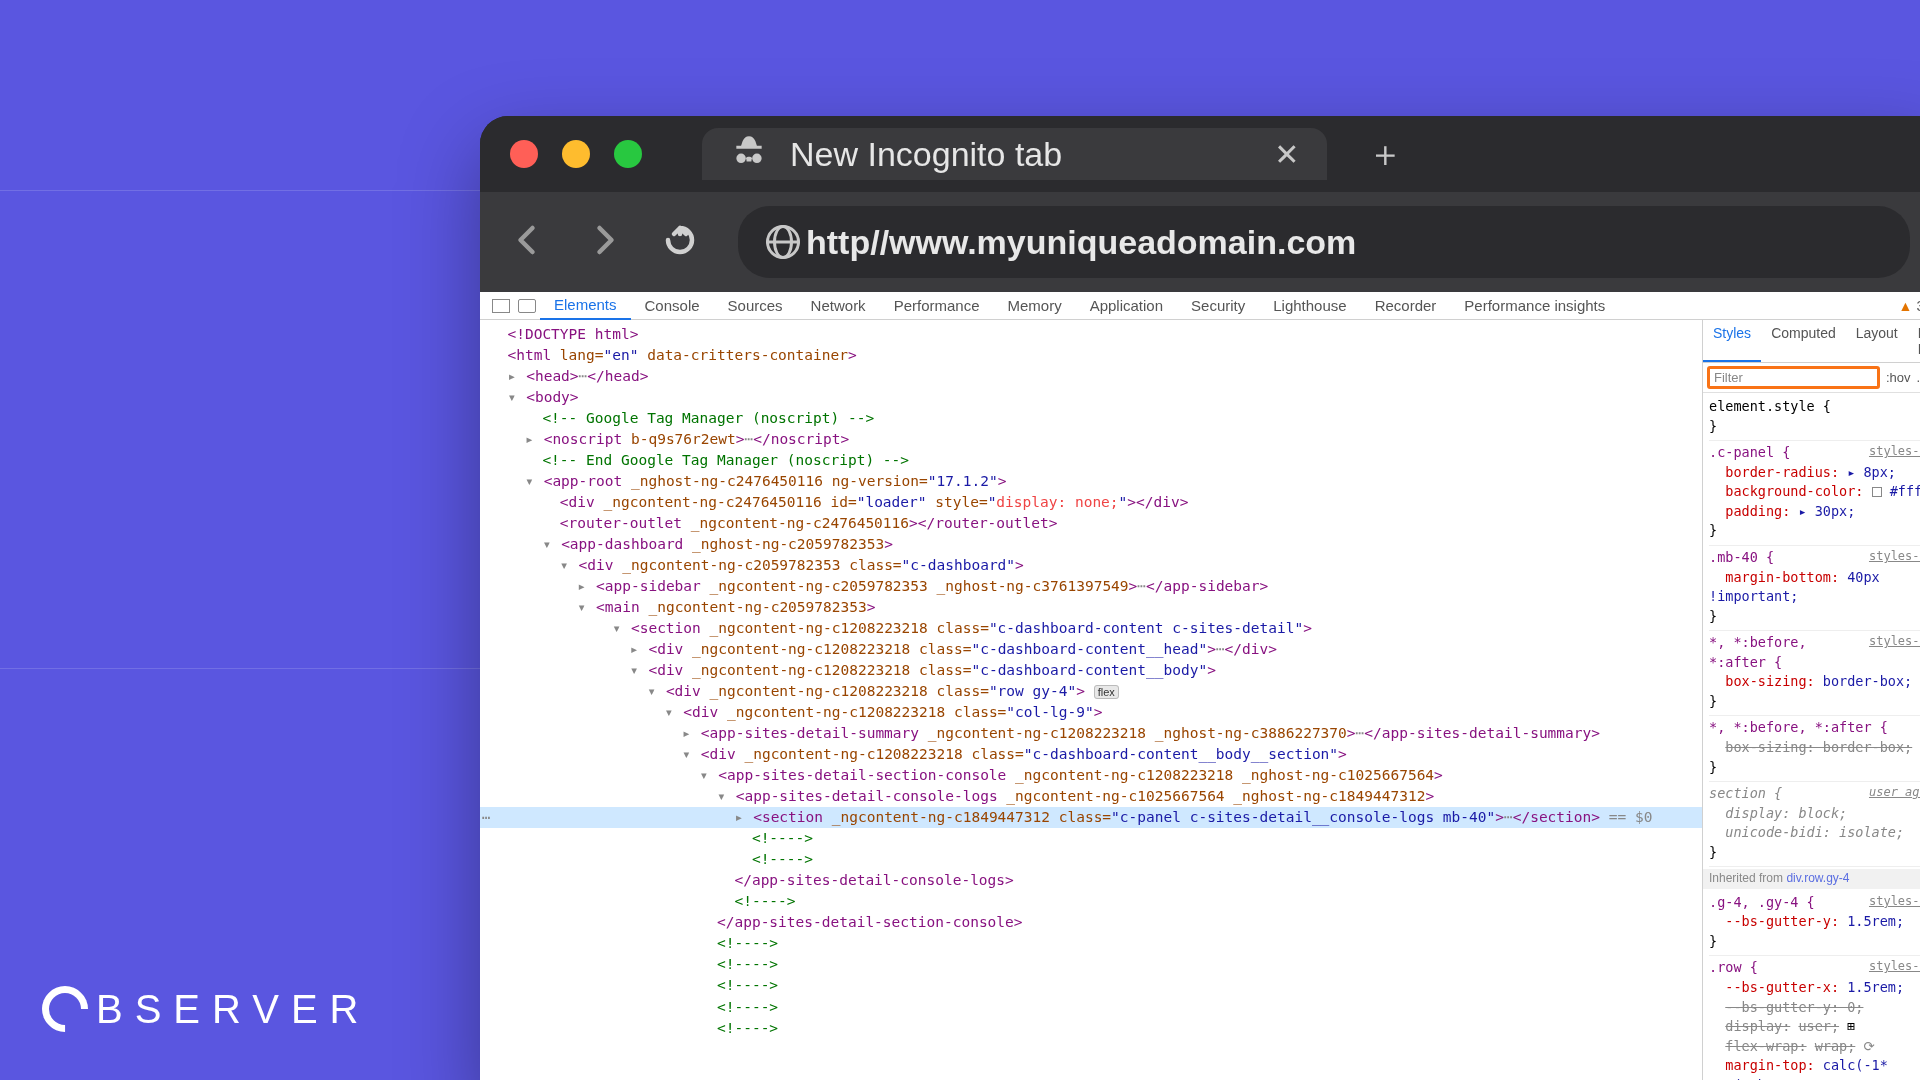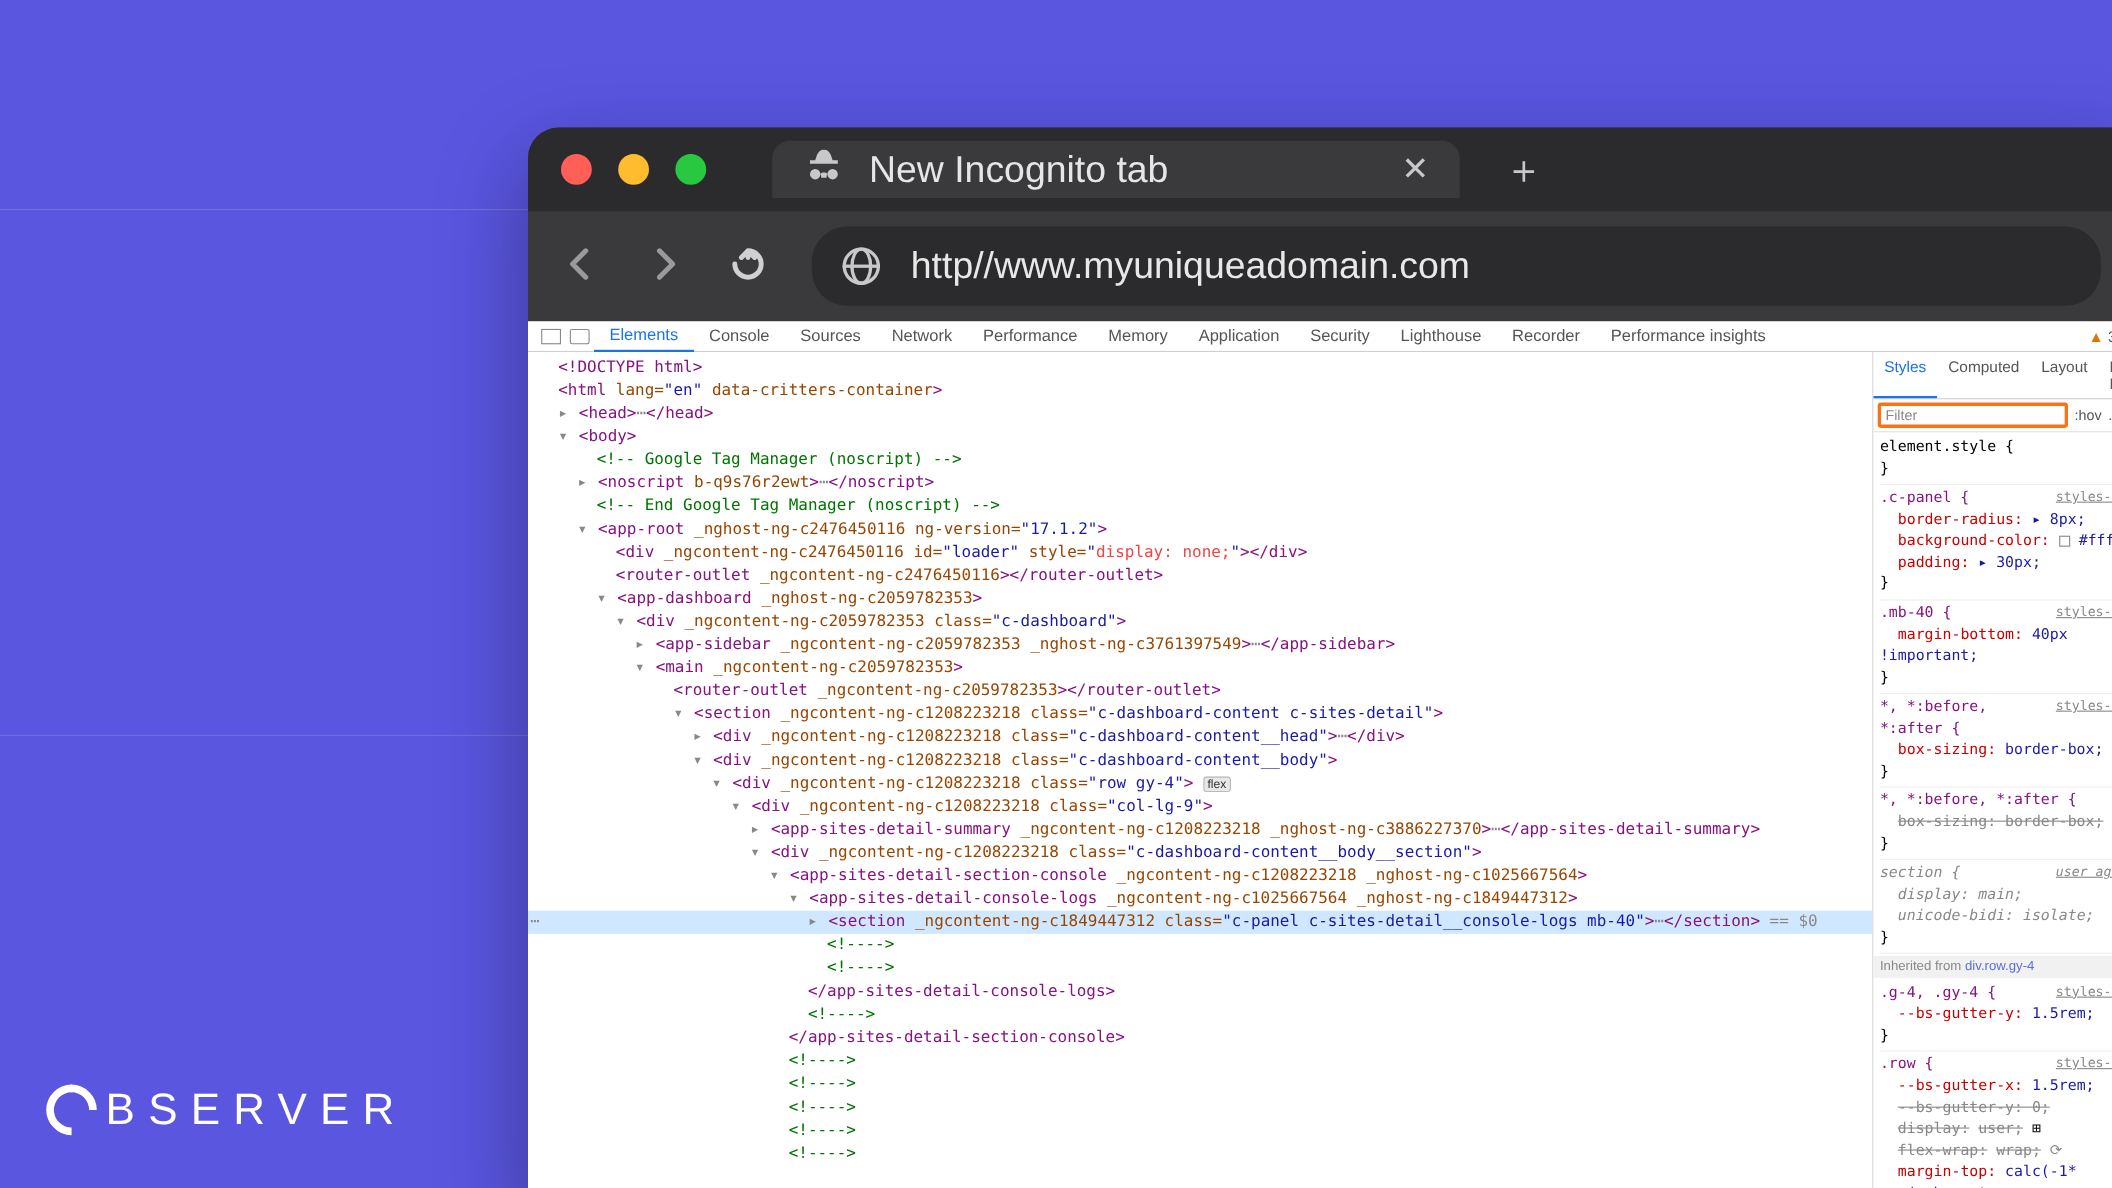--- a/index.html
+++ b/index.html
@@ -103,22 +103,23 @@
   .reload svg { stroke:#d0d0d0; }
 
   .omnibox {
     flex: 1;
     height: 72px;
     background: #2b2b2e;
     border-radius: 32px;
     display: flex;
     align-items: center;
     padding: 0 28px;
-    gap: 28px;
+    gap: 6px;
     color: #e8e8e8;
+    font-weight: bold;
   }
   .globe { width:34px; height:34px; border:3px solid #c8c8c8; border-radius:50%; position:relative; }
   .globe::before { content:""; position:absolute; left:50%; top:-3px; bottom:-3px; width:14px; border:3px solid #c8c8c8; border-radius:50%; transform:translateX(-50%); }
   .globe::after { content:""; position:absolute; top:50%; left:-3px; right:-3px; height:3px; background:#c8c8c8; transform:translateY(-50%); }
   .url-text { font-size: 34px; }
 
   .devtools {
     background: #fff;
     height: 820px;
     display: flex;
@@ -277,21 +278,20 @@
 <div class="ln">      <span class="cm">&lt;!-- Google Tag Manager (noscript) --&gt;</span></div>
 <div class="ln">    <span class="arrow">▸</span> <span class="tg">&lt;noscript </span><span class="at">b-q9s76r2ewt</span><span class="tg">&gt;</span><span class="s0">⋯</span><span class="tg">&lt;/noscript&gt;</span></div>
 <div class="ln">      <span class="cm">&lt;!-- End Google Tag Manager (noscript) --&gt;</span></div>
 <div class="ln">    <span class="arrow">▾</span> <span class="tg">&lt;app-root </span><span class="at">_nghost-ng-c2476450116 ng-version=</span><span class="av">"17.1.2"</span><span class="tg">&gt;</span></div>
 <div class="ln">        <span class="tg">&lt;div </span><span class="at">_ngcontent-ng-c2476450116 id=</span><span class="av">"loader"</span><span class="at"> style=</span><span class="av">"</span><span class="css">display: none;</span><span class="av">"</span><span class="tg">&gt;&lt;/div&gt;</span></div>
 <div class="ln">        <span class="tg">&lt;router-outlet </span><span class="at">_ngcontent-ng-c2476450116</span><span class="tg">&gt;&lt;/router-outlet&gt;</span></div>
 <div class="ln">      <span class="arrow">▾</span> <span class="tg">&lt;app-dashboard </span><span class="at">_nghost-ng-c2059782353</span><span class="tg">&gt;</span></div>
 <div class="ln">        <span class="arrow">▾</span> <span class="tg">&lt;div </span><span class="at">_ngcontent-ng-c2059782353 class=</span><span class="av">"c-dashboard"</span><span class="tg">&gt;</span></div>
 <div class="ln">          <span class="arrow">▸</span> <span class="tg">&lt;app-sidebar </span><span class="at">_ngcontent-ng-c2059782353 _nghost-ng-c3761397549</span><span class="tg">&gt;</span><span class="s0">⋯</span><span class="tg">&lt;/app-sidebar&gt;</span></div>
 <div class="ln">          <span class="arrow">▾</span> <span class="tg">&lt;main </span><span class="at">_ngcontent-ng-c2059782353</span><span class="tg">&gt;</span></div>
-<div class="ln">              <span class="tg">&lt;router-outlet </span><span class="at">_ngcontent-ng-c2059782353</span><span class="tg">&gt;&lt;/router-outlet&gt;</span></div>
 <div class="ln">              <span class="arrow">▾</span> <span class="tg">&lt;section </span><span class="at">_ngcontent-ng-c1208223218 class=</span><span class="av">"c-dashboard-content c-sites-detail"</span><span class="tg">&gt;</span></div>
 <div class="ln">                <span class="arrow">▸</span> <span class="tg">&lt;div </span><span class="at">_ngcontent-ng-c1208223218 class=</span><span class="av">"c-dashboard-content__head"</span><span class="tg">&gt;</span><span class="s0">⋯</span><span class="tg">&lt;/div&gt;</span></div>
 <div class="ln">                <span class="arrow">▾</span> <span class="tg">&lt;div </span><span class="at">_ngcontent-ng-c1208223218 class=</span><span class="av">"c-dashboard-content__body"</span><span class="tg">&gt;</span></div>
 <div class="ln">                  <span class="arrow">▾</span> <span class="tg">&lt;div </span><span class="at">_ngcontent-ng-c1208223218 class=</span><span class="av">"row gy-4"</span><span class="tg">&gt;</span> <span class="flex-badge">flex</span></div>
 <div class="ln">                    <span class="arrow">▾</span> <span class="tg">&lt;div </span><span class="at">_ngcontent-ng-c1208223218 class=</span><span class="av">"col-lg-9"</span><span class="tg">&gt;</span></div>
 <div class="ln">                      <span class="arrow">▸</span> <span class="tg">&lt;app-sites-detail-summary </span><span class="at">_ngcontent-ng-c1208223218 _nghost-ng-c3886227370</span><span class="tg">&gt;</span><span class="s0">⋯</span><span class="tg">&lt;/app-sites-detail-summary&gt;</span></div>
 <div class="ln">                      <span class="arrow">▾</span> <span class="tg">&lt;div </span><span class="at">_ngcontent-ng-c1208223218 class=</span><span class="av">"c-dashboard-content__body__section"</span><span class="tg">&gt;</span></div>
 <div class="ln">                        <span class="arrow">▾</span> <span class="tg">&lt;app-sites-detail-section-console </span><span class="at">_ngcontent-ng-c1208223218 _nghost-ng-c1025667564</span><span class="tg">&gt;</span></div>
 <div class="ln">                          <span class="arrow">▾</span> <span class="tg">&lt;app-sites-detail-console-logs </span><span class="at">_ngcontent-ng-c1025667564 _nghost-ng-c1849447312</span><span class="tg">&gt;</span></div>
 <span class="sel ln"><span class="row-dots">⋯</span>                            <span class="arrow">▸</span> <span class="tg">&lt;section </span><span class="at">_ngcontent-ng-c1849447312 class=</span><span class="av">"c-panel c-sites-detail__console-logs mb-40"</span><span class="tg">&gt;</span><span class="s0">⋯</span><span class="tg">&lt;/section&gt;</span><span class="s0"> == $0</span></span>
@@ -326,21 +326,21 @@
             &nbsp;&nbsp;<span class="prop">border-radius:</span> <span class="val">▸ 8px;</span><br>
             &nbsp;&nbsp;<span class="prop">background-color:</span> <span class="swatch"></span> <span class="val">#fff;</span><br>
             &nbsp;&nbsp;<span class="prop">padding:</span> <span class="val">▸ 30px;</span><br>}</div>
           <div class="block"><span class="src">styles-K5</span><span class="sel-name">.mb-40 {</span><br>
             &nbsp;&nbsp;<span class="prop">margin-bottom:</span> <span class="val">40px !important;</span><br>}</div>
           <div class="block"><span class="src">styles-K5</span><span class="sel-name">*, *:before, *:after {</span><br>
             &nbsp;&nbsp;<span class="prop">box-sizing:</span> <span class="val">border-box;</span><br>}</div>
           <div class="block"><span class="sel-name">*, *:before, *:after {</span><br>
             &nbsp;&nbsp;<span class="strike">box-sizing: border-box;</span><br>}</div>
           <div class="block"><span class="src italic">user agen</span><span class="italic">section {</span><br>
-            &nbsp;&nbsp;<span class="prop italic">display:</span> <span class="italic">main;</span><br>
+            &nbsp;&nbsp;<span class="prop italic">display:</span> <span class="italic">block;</span><br>
             &nbsp;&nbsp;<span class="prop italic">unicode-bidi:</span> <span class="italic">isolate;</span><br>}</div>
           <div class="inherit"><span>Inherited from </span><span class="lk">div.row.gy-4</span></div>
           <div class="block"><span class="src">styles-K5</span><span class="sel-name">.g-4, .gy-4 {</span><br>
             &nbsp;&nbsp;<span class="prop">--bs-gutter-y:</span> <span class="val">1.5rem;</span><br>}</div>
           <div class="block"><span class="src">styles-K5</span><span class="sel-name">.row {</span><br>
             &nbsp;&nbsp;<span class="prop">--bs-gutter-x:</span> <span class="val">1.5rem;</span><br>
             &nbsp;&nbsp;<span class="strike">--bs-gutter-y: 0;</span><br>
             &nbsp;&nbsp;<span class="prop strike">display:</span> <span class="strike">user;</span> <span class="flex-badge">⊞</span><br>
             &nbsp;&nbsp;<span class="prop strike">flex-wrap:</span> <span class="strike">wrap;</span> <span class="arrow-r">⟳</span><br>
             &nbsp;&nbsp;<span class="prop">margin-top:</span> <span class="val">calc(-1* var(--bs-gut</span><br>

